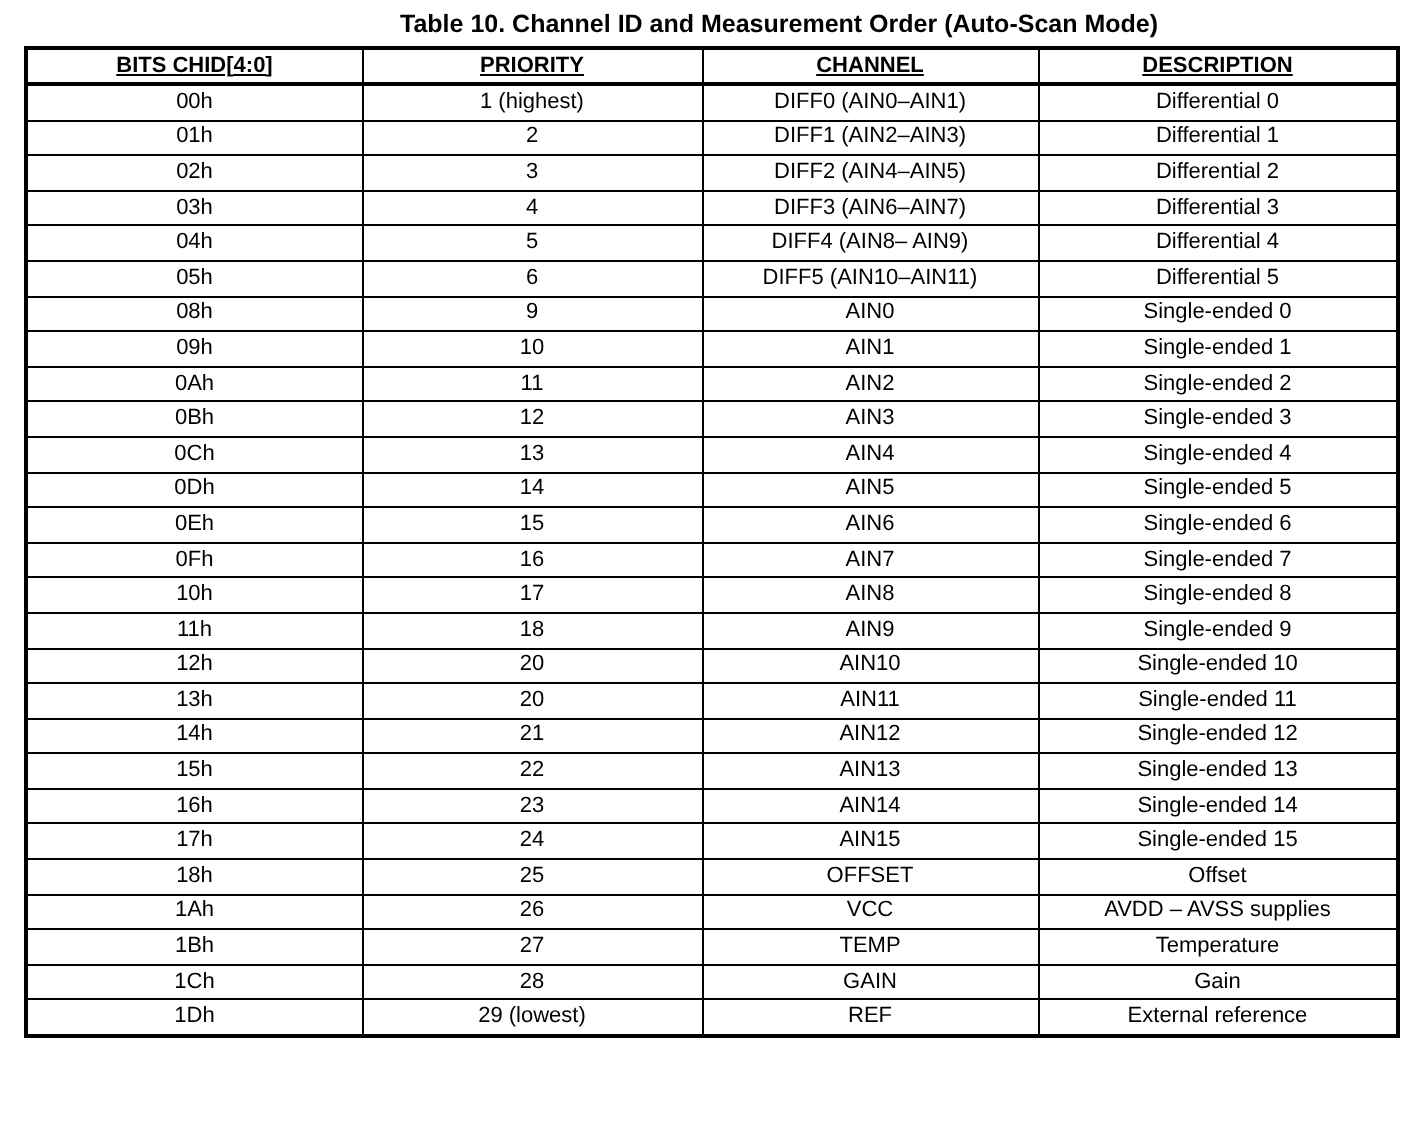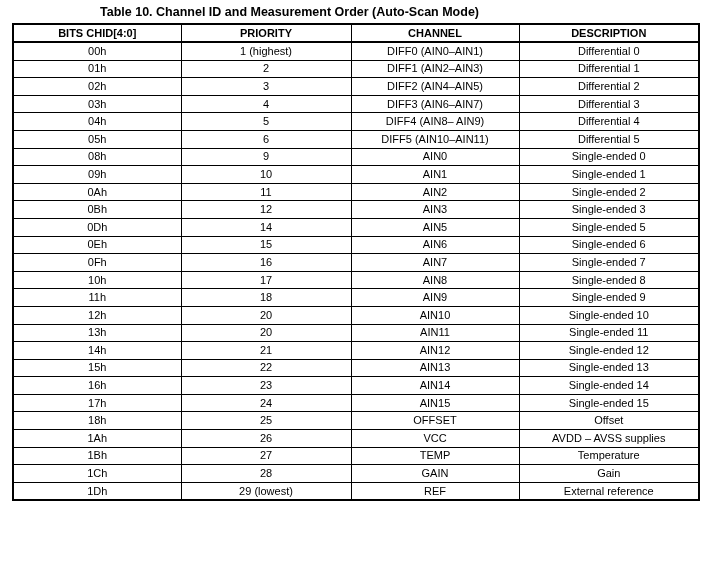--- a/index.html
+++ b/index.html
@@ -2,36 +2,37 @@
 <html><head>
 <meta charset="utf-8">
 <style>
   html, body { margin: 0; padding: 0; background: #ffffff; }
   body {
     width: 710px; height: 563px;
     font-family: "Liberation Sans", sans-serif;
     color: #000; overflow: hidden;
   }
   .title {
-    width: 579px; text-align: center;
+    width: 579px; text-align: right;
     font-size: 12.5px; font-weight: bold;
     padding-top: 5px;
   }
   table.datatable {
     border-collapse: collapse; table-layout: fixed;
     margin: 4px 0 0 12px; width: 686px;
     border: 2px solid #000;
   }
   col.c1 { width: 168px; } col.c2 { width: 170px; }
   col.c3 { width: 168px; } col.c4 { width: 180px; }
   th {
     border: 1px solid #000; border-bottom: 2px solid #000;
     font-size: 11px; font-weight: bold;
     height: 16px; padding: 0 2px; text-align: center;
     line-height: 1;
+    text-decoration: underline;
   }
   td {
     border: 1px solid #000;
     font-size: 11px; font-weight: normal;
     height: 16.6px; padding: 0 2px; text-align: center;
     line-height: 1; white-space: nowrap; overflow: hidden;
   }
 </style>
 </head>
 <body>
@@ -108,20 +109,26 @@
         <td>AIN2</td>
         <td>Single-ended 2</td>
       </tr>
       <tr>
         <td>0Bh</td>
         <td>12</td>
         <td>AIN3</td>
         <td>Single-ended 3</td>
       </tr>
       <tr>
+        <td>0Ch</td>
+        <td>13</td>
+        <td>AIN4</td>
+        <td>Single-ended 4</td>
+      </tr>
+      <tr>
         <td>0Dh</td>
         <td>14</td>
         <td>AIN5</td>
         <td>Single-ended 5</td>
       </tr>
       <tr>
         <td>0Eh</td>
         <td>15</td>
         <td>AIN6</td>
         <td>Single-ended 6</td>

